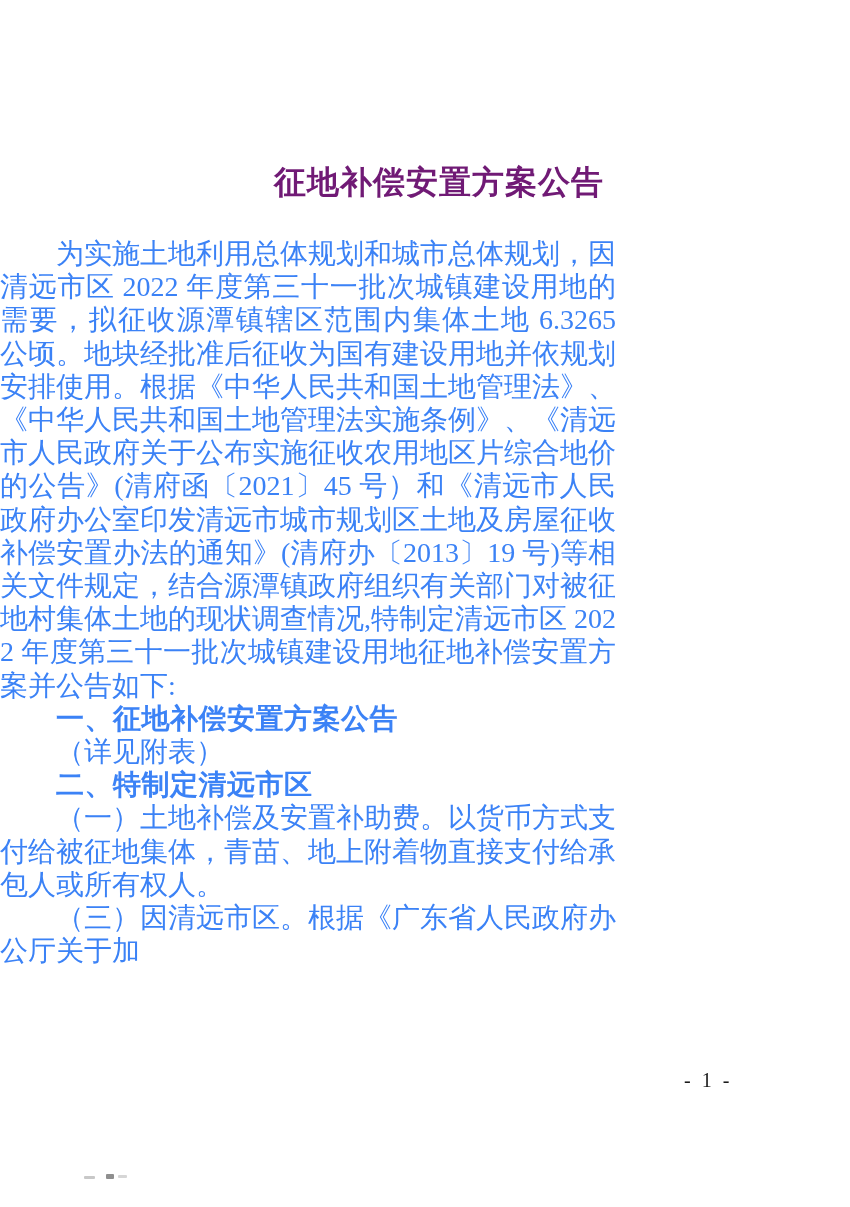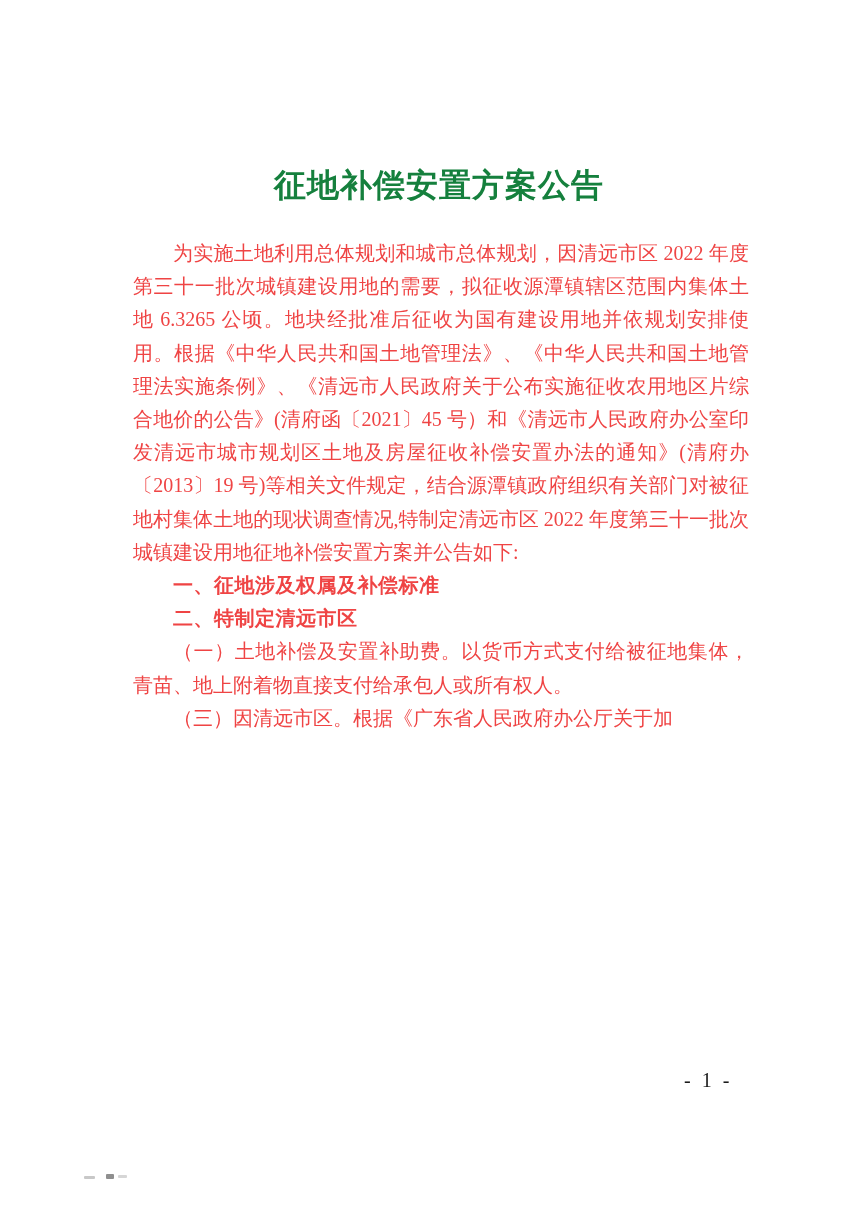--- a/index.html
+++ b/index.html
@@ -17,34 +17,33 @@
     overflow: hidden;
   }
   .doc-title {
     margin: 0;
     padding-top: 164px;
     text-align: center;
     font-size: 32px;
     line-height: 42px;
     font-weight: 700;
     letter-spacing: 1px;
-    font-family: Liberation Sans, sans-serif;
-    color: #15803d;
+    font-family: Liberation Mono, monospace;
+    color: #701a75;
     padding-left: 28px;
   }
   .content {
     margin-top: 31px;
-    margin-left: 133px;
     width: 616px;
-    font-size: 20px;
+    font-size: 28px;
     line-height: 33.2px;
     text-align: justify;
     text-justify: inter-ideograph;
     word-break: break-all;
-    color: #ef4444;
+    color: #3b82f6;
   }
   .para {
     margin: 0;
     padding: 0;
     text-indent: 2em;
   }
   .para.heading {
     font-weight: 700;
     font-family: "Liberation Sans", "DejaVu Sans", sans-serif;
     letter-spacing: 0.5px;
@@ -87,21 +86,22 @@
 </style>
 </head>
 <body>
 
 <div class="page">
 
   <h1 class="doc-title">征地补偿安置方案公告</h1>
 
   <div class="content">
     <p class="para">为实施土地利用总体规划和城市总体规划，因清远市区 2022 年度第三十一批次城镇建设用地的需要，拟征收源潭镇辖区范围内集体土地 6.3265 公顷。地块经批准后征收为国有建设用地并依规划安排使用。根据《中华人民共和国土地管理法》、《中华人民共和国土地管理法实施条例》、《清远市人民政府关于公布实施征收农用地区片综合地价的公告》(清府函〔2021〕45 号）和《清远市人民政府办公室印发清远市城市规划区土地及房屋征收补偿安置办法的通知》(清府办〔2013〕19 号)等相关文件规定，结合源潭镇政府组织有关部门对被征地村集体土地的现状调查情况,特制定清远市区 2022 年度第三十一批次城镇建设用地征地补偿安置方案并公告如下:</p>
-    <p class="para heading">一、征地涉及权属及补偿标准</p>
+    <p class="para heading">一、征地补偿安置方案公告</p>
+    <p class="para">（详见附表）</p>
     <p class="para heading">二、特制定清远市区</p>
     <p class="para">（一）土地补偿及安置补助费。以货币方式支付给被征地集体，青苗、地上附着物直接支付给承包人或所有权人。</p>
     <p class="para">（三）因清远市区。根据《广东省人民政府办公厅关于加</p>
   </div>
 
   <div class="page-number">- 1 -</div>
 
   <div class="artifact a1"></div>
   <div class="artifact a2"></div>
   <div class="artifact a3"></div>

